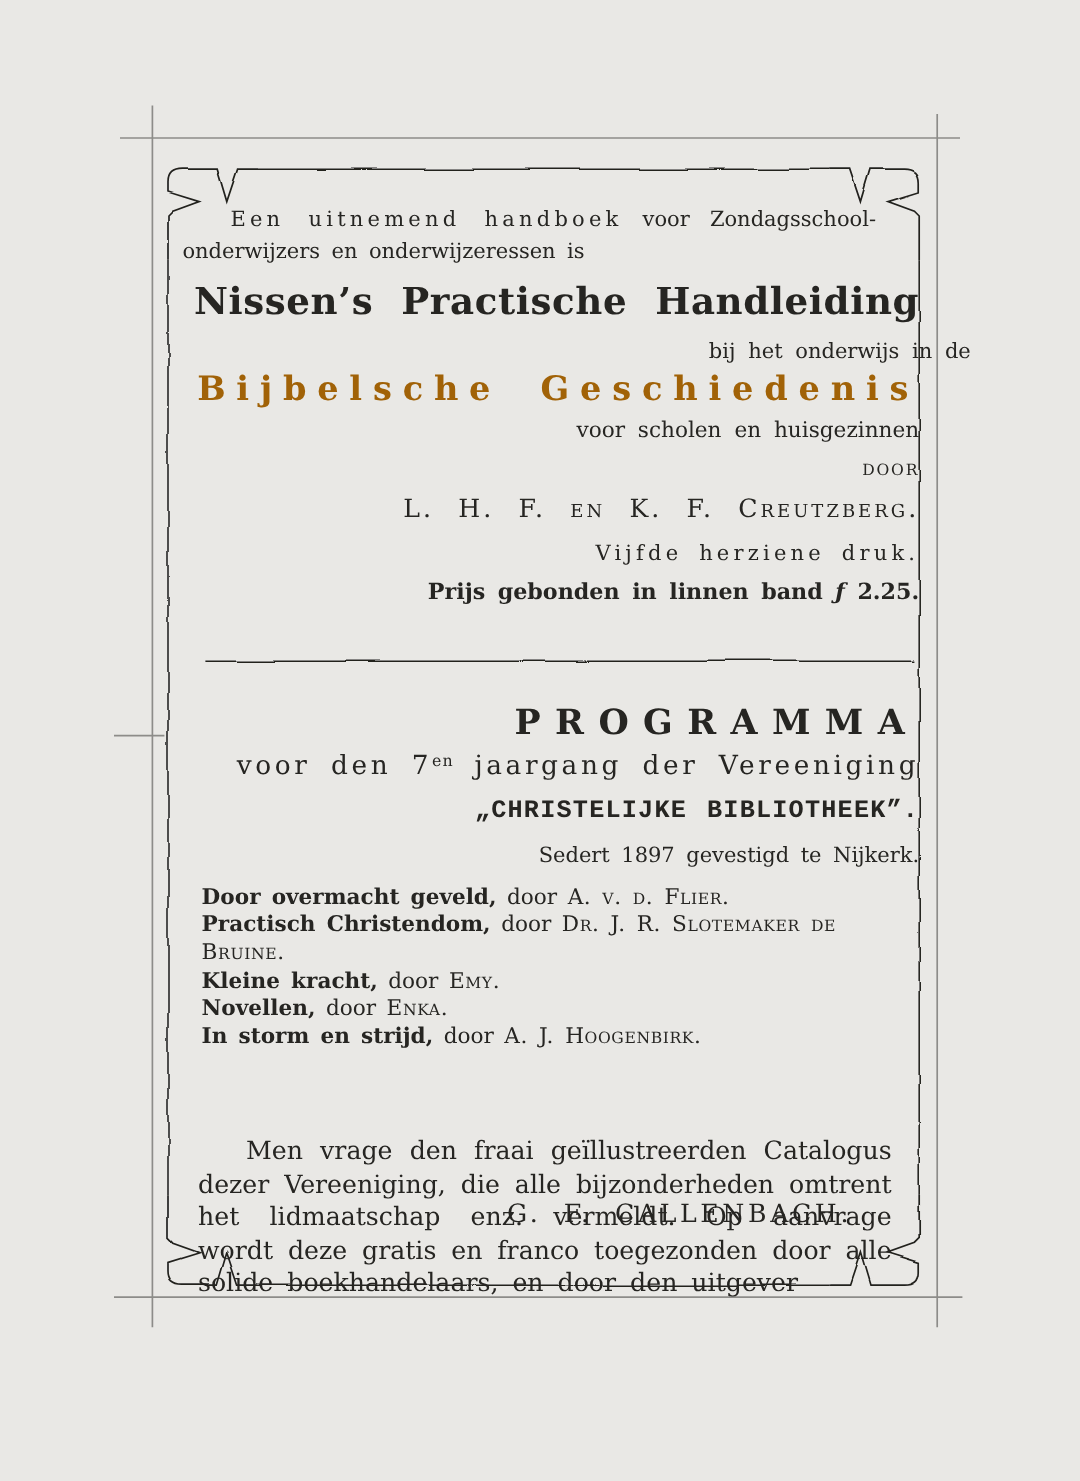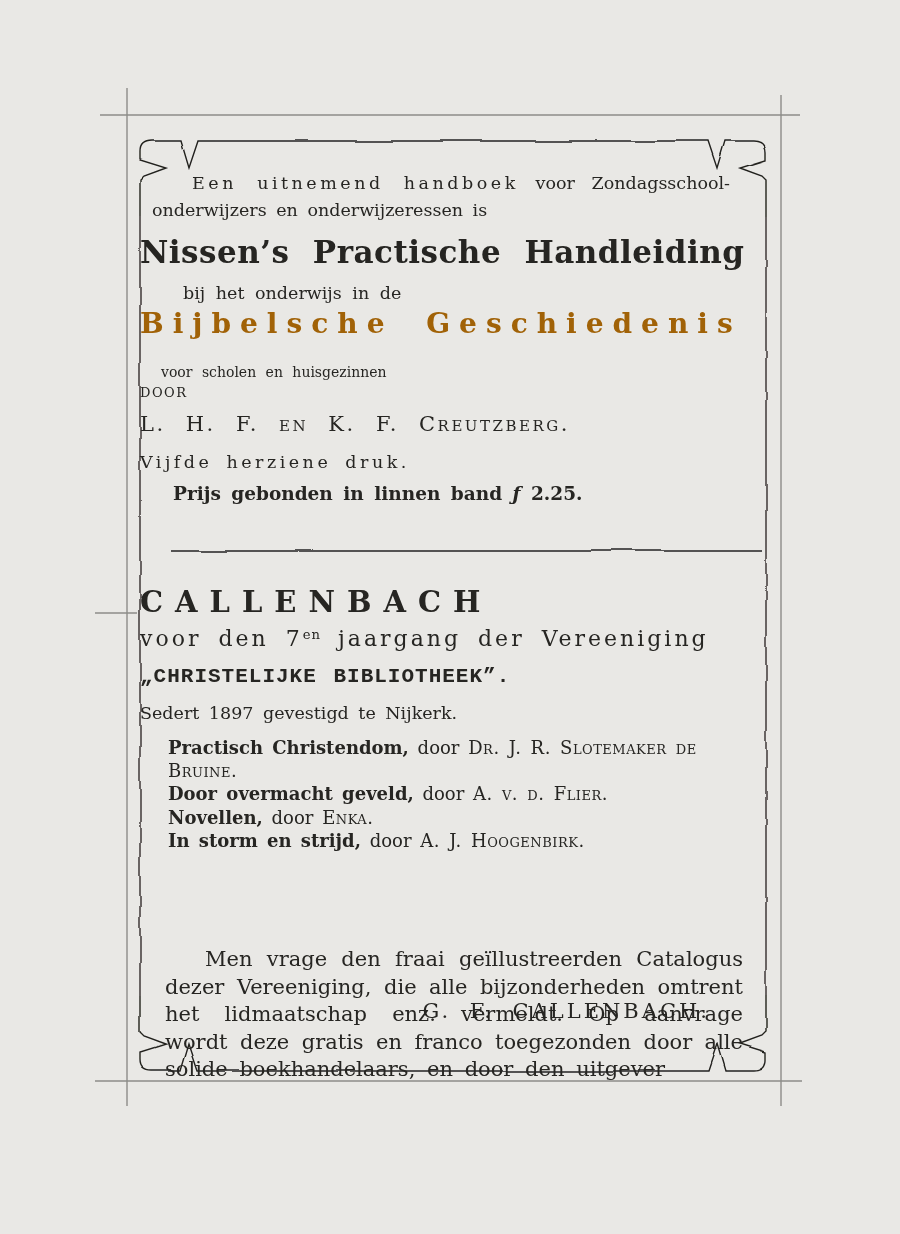--- a/index.html
+++ b/index.html
@@ -9,49 +9,49 @@
     background: #e9e8e5;
     overflow: hidden;
     font-family: "DejaVu Serif", serif;
     color: #262522;
   }
   #marks-layer {
     position: absolute; left: 0; top: 0; width: 900px; height: 1234px;
     pointer-events: none;
   }
   .blk { position: absolute; margin: 0; }
-  .center { left: 140px; width: 626px; text-align: left; }
+  .center { left: 140px; width: 626px; text-align: right; }
 
   .intro {
     left: 152px; width: 578px; top: 170px;
     font-size: 17.5px; line-height: 27px;
     text-indent: 40px; text-align: justify;
     word-spacing: 4px;
   }
   .sperr { letter-spacing: 3.5px; }
 
   .main-title {
     top: 234px;
     font-size: 31px; font-weight: bold;
     word-spacing: 12px; letter-spacing: 0.5px;
   }
   .sub1 { top: 283px; font-size: 17.5px; word-spacing: 5px; padding-left: 43px; }
   .series-title {
     top: 307px;
     font-size: 28px; letter-spacing: 9px; word-spacing: 14px;
     color: #a16207;
   }
-  .sub2 { top: 364px; font-size: 14px; word-spacing: 5px; margin-left: 21px; }
+  .sub2 { top: 348px; font-size: 18px; word-spacing: 5px; }
   .door-label { top: 385px; font-size: 13px; letter-spacing: 1.5px; }
   .authors {
     top: 412px; font-size: 21px;
     font-variant: small-caps; letter-spacing: 2.5px; word-spacing: 11px;
   }
   .edition { top: 452px; font-size: 17.5px; letter-spacing: 3.5px; word-spacing: 5px; }
-  .price-line { top: 483px; font-size: 18.5px; font-weight: bold; word-spacing: 4px; padding-left: 33px; }
+  .price-line { top: 483px; font-size: 18.5px; font-weight: bold; word-spacing: 4px; }
   .florin { font-style: italic; }
 
   .prog-heading { top: 585px; font-size: 29px; letter-spacing: 12px; }
   .prog-sub { top: 626px; font-size: 22px; letter-spacing: 3px; word-spacing: 7px; }
   .prog-sub .sup { font-size: 0.6em; vertical-align: 0.5em; letter-spacing: 1px; }
   .society {
     top: 665px;
     font-family: Liberation Mono, monospace;
     font-size: 21px; font-weight: bold; letter-spacing: 1px; word-spacing: 3px;
   }
@@ -117,30 +117,31 @@
 <p class="blk center sub2">voor scholen en huisgezinnen</p>
 
 <p class="blk center door-label">DOOR</p>
 
 <p class="blk center authors">L. H. F. en K. F. Creutzberg.</p>
 
 <p class="blk center edition">Vijfde herziene druk.</p>
 
 <p class="blk center price-line"><span>Prijs gebonden in linnen band</span> <span class="florin">ƒ</span> <span>2.25.</span></p>
 
-<h2 class="blk center prog-heading">CALLENBACH</h2>
+<h2 class="blk center prog-heading">PROGRAMMA</h2>
 
 <p class="blk center prog-sub"><span>voor den 7</span><sup class="sup">en</sup> <span>jaargang der Vereeniging</span></p>
 
 <h3 class="blk center society">„CHRISTELIJKE BIBLIOTHEEK”.</h3>
 
 <p class="blk center established">Sedert 1897 gevestigd te Nijkerk.</p>
 
 <div class="blk book-list">
+  <div class="book-line"><span class="bk-title">Door overmacht geveld,</span> <span class="bk-door">door</span> <span class="bk-author">A. v. d. Flier.</span></div>
   <div class="book-line"><span class="bk-title">Practisch Christendom,</span> <span class="bk-door">door</span> <span class="bk-author">Dr. J. R. Slotemaker de Bruine.</span></div>
-  <div class="book-line"><span class="bk-title">Door overmacht geveld,</span> <span class="bk-door">door</span> <span class="bk-author">A. v. d. Flier.</span></div>
+  <div class="book-line"><span class="bk-title">Kleine kracht,</span> <span class="bk-door">door</span> <span class="bk-author">Emy.</span></div>
   <div class="book-line"><span class="bk-title">Novellen,</span> <span class="bk-door">door</span> <span class="bk-author">Enka.</span></div>
   <div class="book-line"><span class="bk-title">In storm en strijd,</span> <span class="bk-door">door</span> <span class="bk-author">A. J. Hoogenbirk.</span></div>
 </div>
 
 <p class="blk closing">Men vrage den fraai geïllustreerden Catalogus dezer Vereeniging, die alle bijzonderheden omtrent het lidmaatschap enz. vermeldt. Op aanvrage wordt deze gratis en franco toegezonden door alle solide boekhandelaars, en door den uitgever</p>
 
 <p class="blk center publisher">G. F. CALLENBACH.</p>
 
 </body></html>

